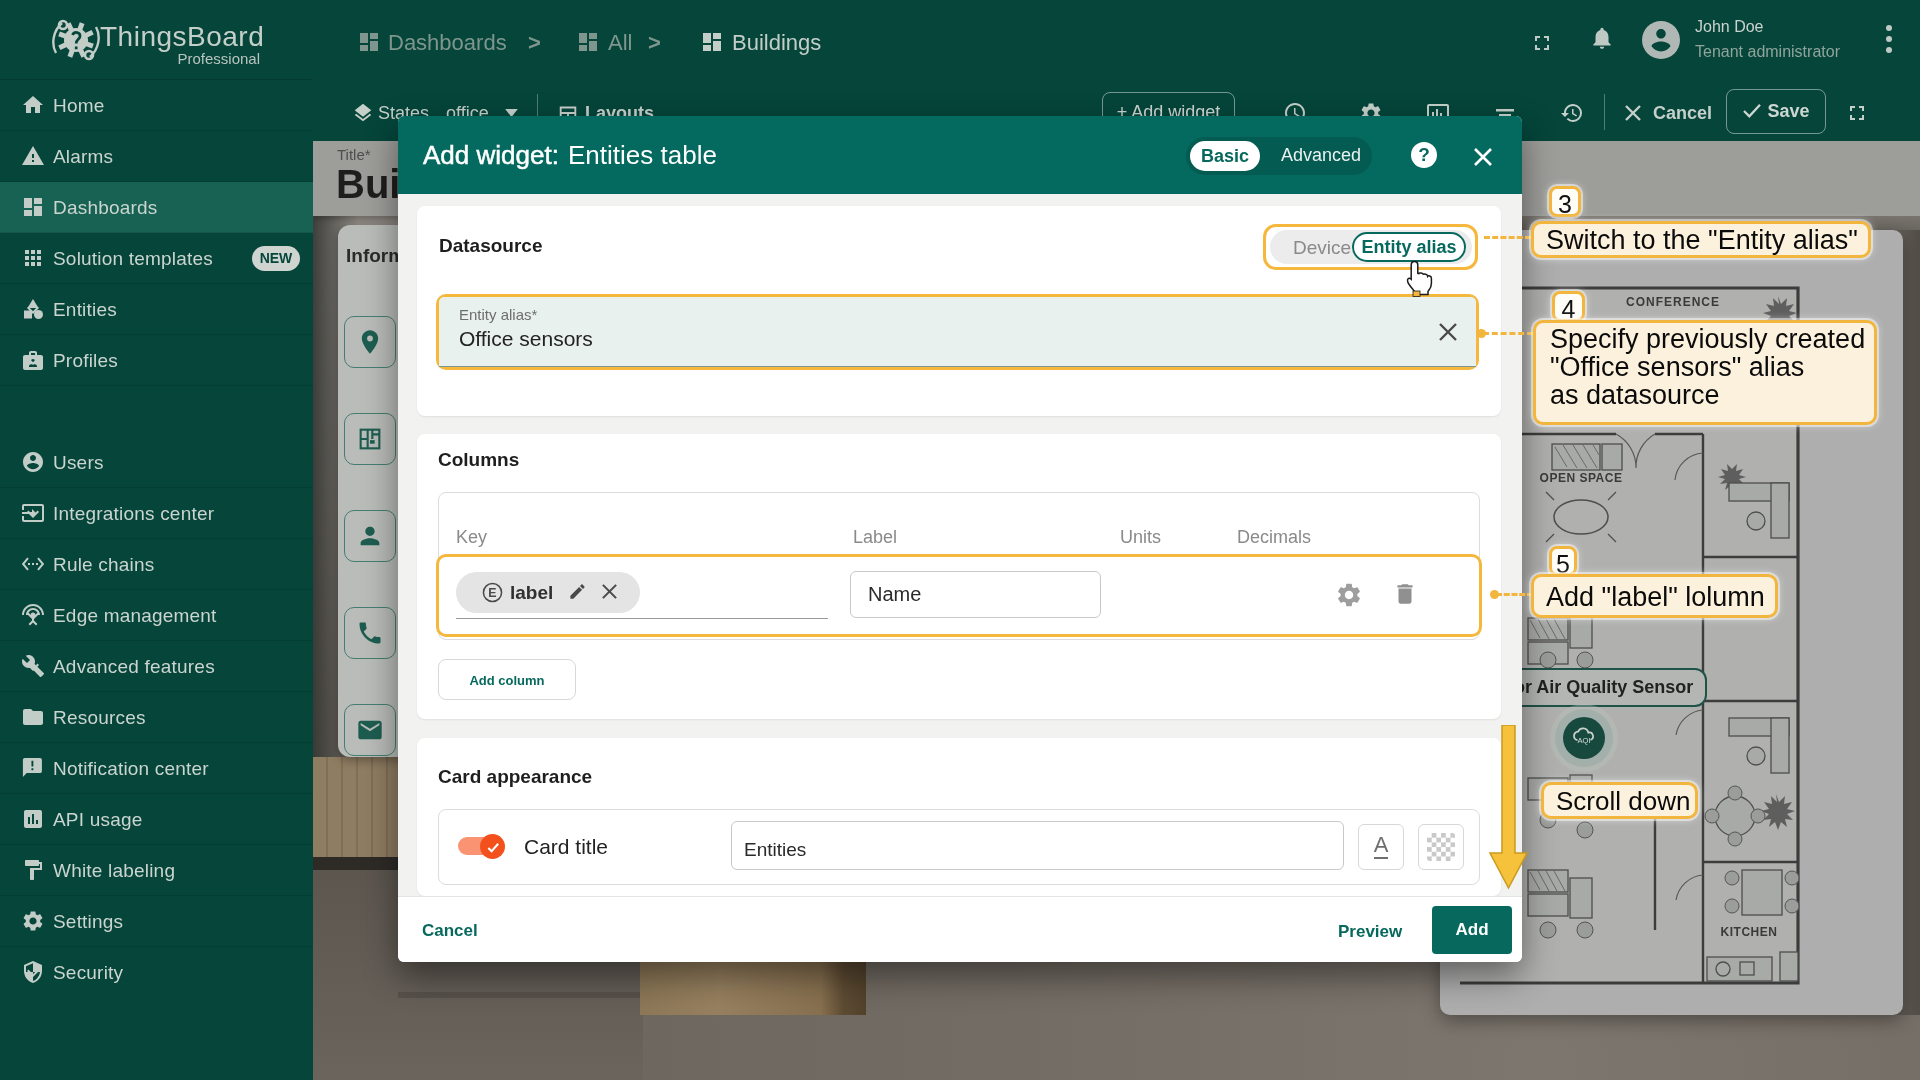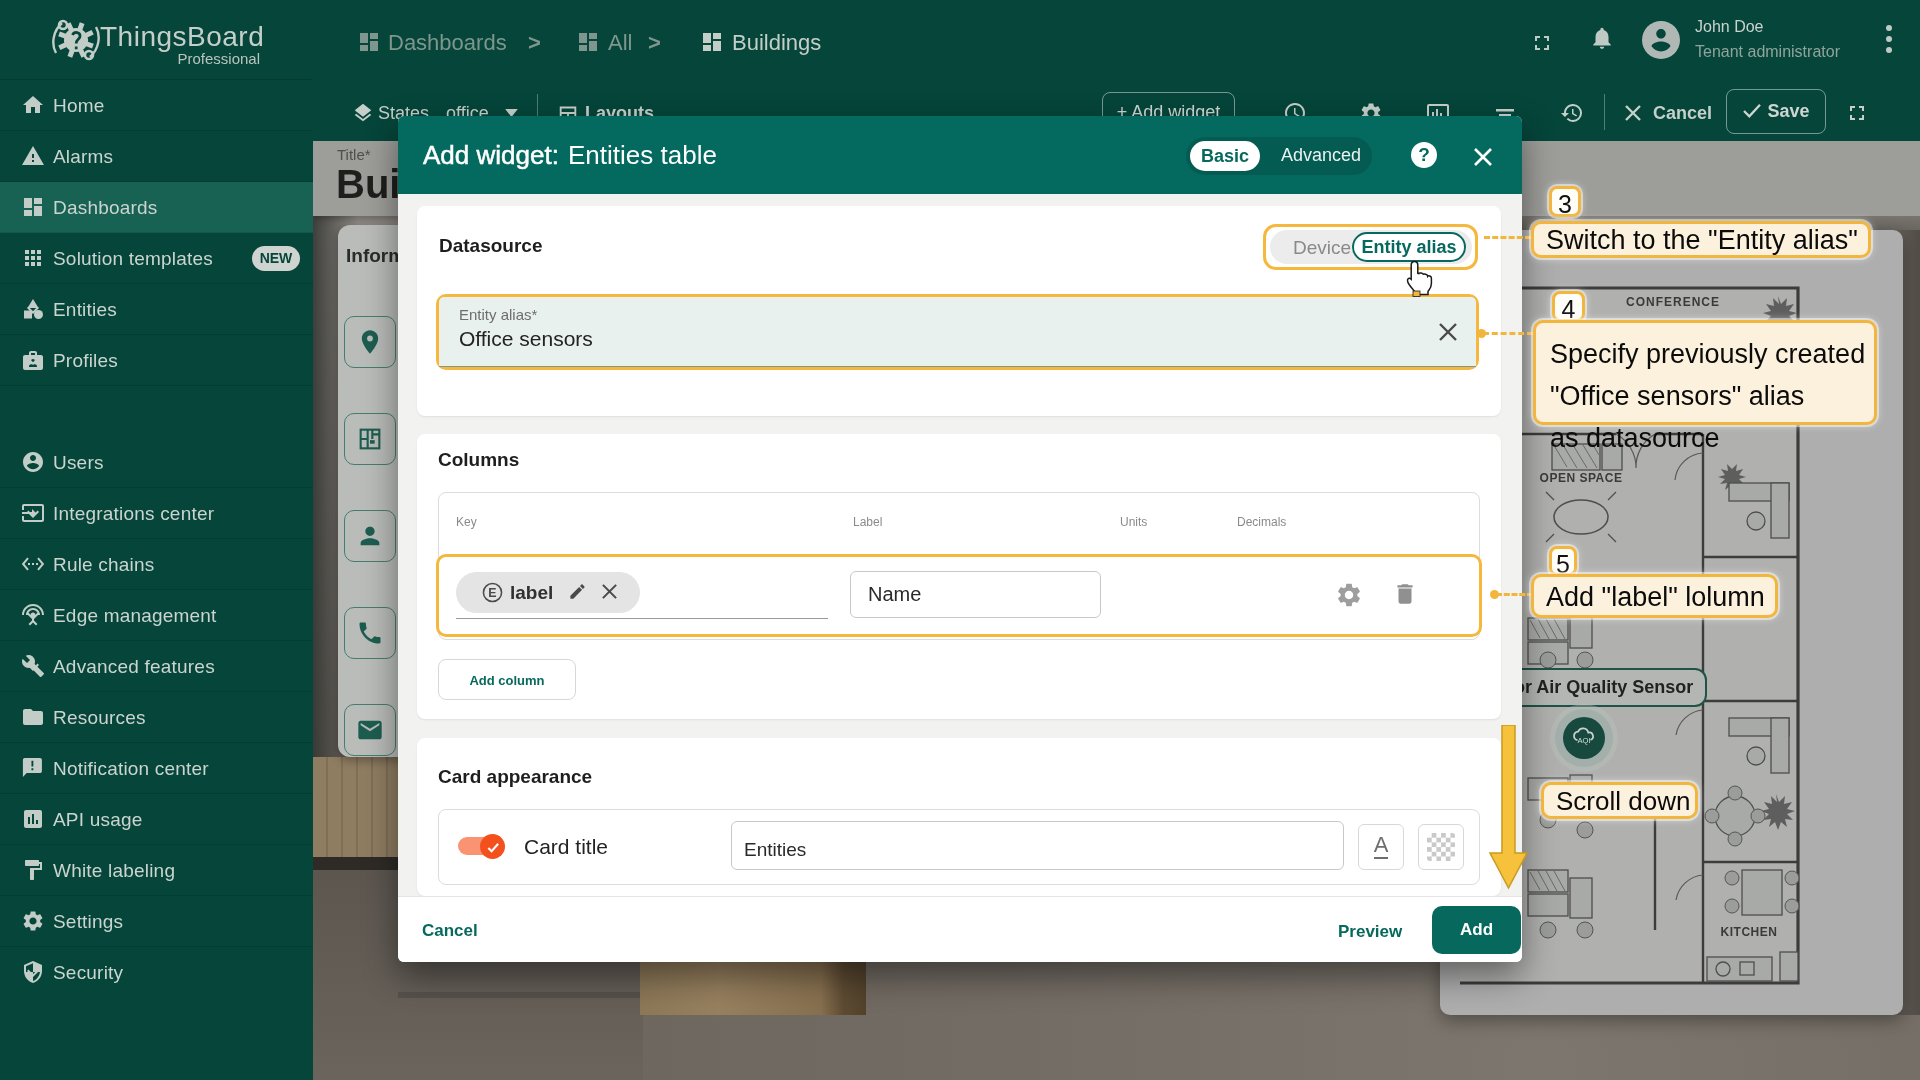--- a/index.html
+++ b/index.html
@@ -407,21 +407,21 @@
  </div>
 </div>
 <style>
 .iconbox { position:absolute; width:52px; height:52px; border:1.5px solid #457E70; border-radius:10px; }
 .iconbox svg { width:28px; height:28px; margin:11px; fill:#1D5D50; }
 #modal { position:absolute; left:398px; top:116px; width:1124px; height:846px; background:#F2F2F1; border-radius:6px; box-shadow:0 14px 34px rgba(0,0,0,0.45); z-index:10; }
 #mhead { position:absolute; left:0; top:0; width:1124px; height:78px; background:#04695E; border-radius:6px 6px 0 0; }
 .card { position:absolute; left:19px; width:1084px; background:#fff; border-radius:8px; box-shadow:0 1px 2px rgba(0,0,0,0.08); }
 .sect { position:absolute; font-size:19px; font-weight:bold; color:#1E1E1E; }
 .obox { position:absolute; border:3px solid #F5B83D; border-radius:10px; }
-.ghead { position:absolute; font-size:12px; color:#8A8A8A; }
+.ghead { position:absolute; font-size:18px; color:#8A8A8A;margin-top:12px; }
 .tealbtn { position:absolute; font-size:17px; font-weight:bold; color:#07695D; }
 #anno { position:absolute; left:0; top:0; width:1920px; height:1080px; z-index:20; pointer-events:none; }
 .chipnum { position:absolute; background:#FFFDF8; border:3px solid #F2B53E; border-radius:8px; font-size:25px; color:#111; text-align:center; box-shadow:0 0 0 2px rgba(255,255,255,0.45),0 0 9px rgba(255,255,255,0.6); }
 .albl { position:absolute; background:#FCF1DD; border:3px solid #F2B53E; border-radius:10px; font-size:27px; color:#0B0B0B; box-shadow:0 0 0 2px rgba(255,255,255,0.45),0 0 9px rgba(255,255,255,0.6); }
 .dash { position:absolute; border-top:3px dashed #F2B53E; }
 .ddot { position:absolute; width:9px; height:9px; border-radius:50%; background:#F2B53E; }
 </style>
 
 <div id="modal">
  <div id="mhead">
@@ -494,31 +494,31 @@
  <div style="position:absolute;left:333px;top:705px;width:613px;height:49px;border:1px solid #C9C9C9;border-radius:6px"></div>
  <div style="position:absolute;left:346px;top:723px;font-size:19px;color:#2A2A2A">Entities</div>
  <div style="position:absolute;left:960px;top:708px;width:46px;height:46px;border:1px solid #D8D8D8;border-radius:6px;text-align:center;font-size:22px;color:#6E6E6E"><span style="border-bottom:2px solid #6E6E6E;display:inline-block;margin-top:8px;line-height:24px">A</span></div>
  <div style="position:absolute;left:1020px;top:708px;width:46px;height:46px;border:1px solid #D8D8D8;border-radius:6px">
   <div style="position:absolute;left:8px;top:8px;width:28px;height:28px;background:conic-gradient(#C9C9C9 0 25%,#fff 0 50%,#C9C9C9 0 75%,#fff 0);background-size:9.4px 9.4px;border-radius:3px"></div>
  </div>
 
  <div style="position:absolute;left:0;top:780px;width:1124px;height:66px;background:#fff;border-top:1px solid #E4E4E4;border-radius:0 0 6px 6px"></div>
  <div class="tealbtn" style="left:24px;top:805px">Cancel</div>
  <div class="tealbtn" style="left:940px;top:806px">Preview</div>
- <div style="position:absolute;left:1034px;top:790px;width:89px;height:48px;background:#07695D;border-radius:10px;text-align:center;line-height:48px;font-size:17px;font-weight:bold;color:#fff">Add</div>
+ <div style="position:absolute;left:1034px;top:790px;width:80px;height:48px;background:#07695D;border-radius:4px;text-align:center;line-height:48px;font-size:17px;font-weight:bold;color:#fff">Add</div>
 </div>
 
 <div id="anno">
  <div class="dash" style="left:1484px;top:236px;width:47px"></div>
  <div class="chipnum" style="left:1549px;top:186px;width:32px;height:31px;line-height:31px">3</div>
  <div class="albl" style="left:1531px;top:221px;width:340px;height:37px;line-height:33px;padding-left:12px">Switch to the "Entity alias"</div>
  <div class="ddot" style="left:1477px;top:329px"></div>
  <div class="dash" style="left:1483px;top:332px;width:50px"></div>
  <div class="chipnum" style="left:1552px;top:291px;width:33px;height:31px;line-height:31px">4</div>
- <div class="albl" style="left:1533px;top:320px;width:344px;height:105px;line-height:42px;padding:10px 0 0 14px">Specify previously created<br>"Office sensors" alias<br>as datasource</div>
+ <div class="albl" style="left:1533px;top:320px;width:344px;height:105px;line-height:28px;padding:2px 0 0 14px">Specify previously created<br>"Office sensors" alias<br>as datasource</div>
  <div class="ddot" style="left:1490px;top:590px"></div>
  <div class="dash" style="left:1496px;top:593px;width:37px"></div>
  <div class="chipnum" style="left:1549px;top:546px;width:28px;height:30px;line-height:30px">5</div>
  <div class="albl" style="left:1531px;top:574px;width:247px;height:44px;line-height:40px;padding-left:12px">Add "label" lolumn</div>
  <div class="albl" style="left:1541px;top:782px;width:157px;height:37px;line-height:32px;padding-left:12px;white-space:nowrap;font-size:26px">Scroll down</div>
  <svg style="position:absolute;left:1486px;top:725px" width="44" height="168" viewBox="0 0 44 168">
   <path d="M16 0 H29 V128 H41 L22.5 163 L4 128 H16 Z" fill="#F6C23C" stroke="#C89A1F" stroke-width="1.5"></path>
  </svg>
  <svg style="position:absolute;left:1404px;top:260px" width="32" height="38" viewBox="0 0 32 38">
   <path d="M10.5 1.5 C12.6 1.5 13.8 3 13.8 5.2 L13.8 13.5 L14.8 13.7 C15 12.4 19.2 12.8 19.3 14.6 C19.8 13.5 23.6 14 23.7 16.2 C24.3 15.4 27.4 15.9 27.4 18.2 L27.4 23.5 C27.4 28 24.8 29.8 24 31.6 L24 34.5 L10.8 34.5 L10.8 31.8 C9 29.2 4.6 24.6 3.8 22 C2.7 18.6 4.8 17.2 7.2 19.3 L7.2 5.2 C7.2 3 8.4 1.5 10.5 1.5 Z" fill="#fff" stroke="#1a1a1a" stroke-width="1.5"></path>

